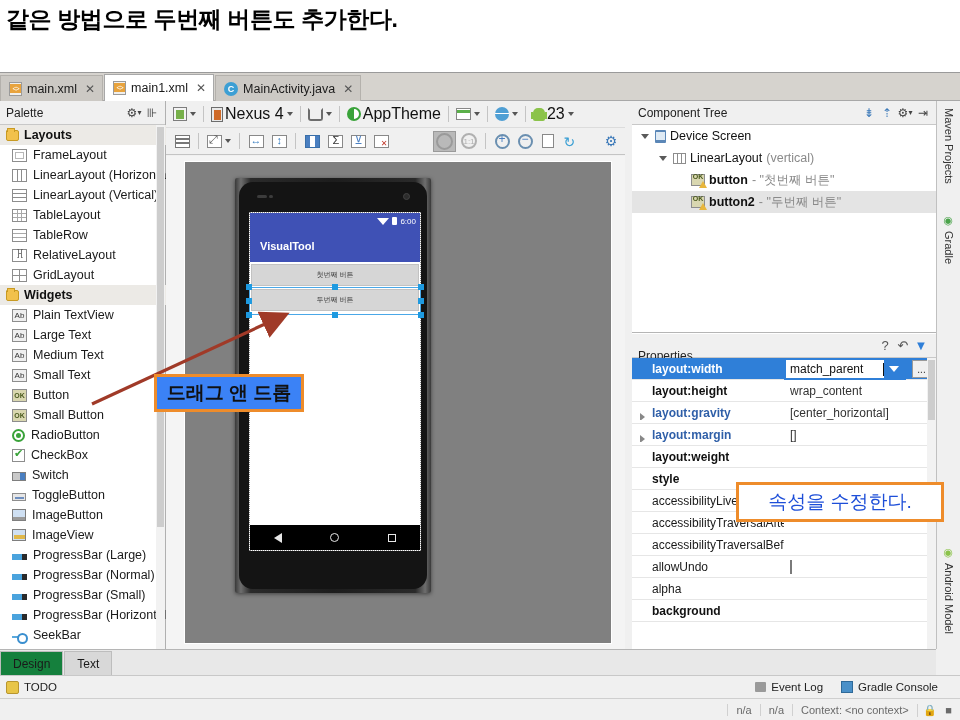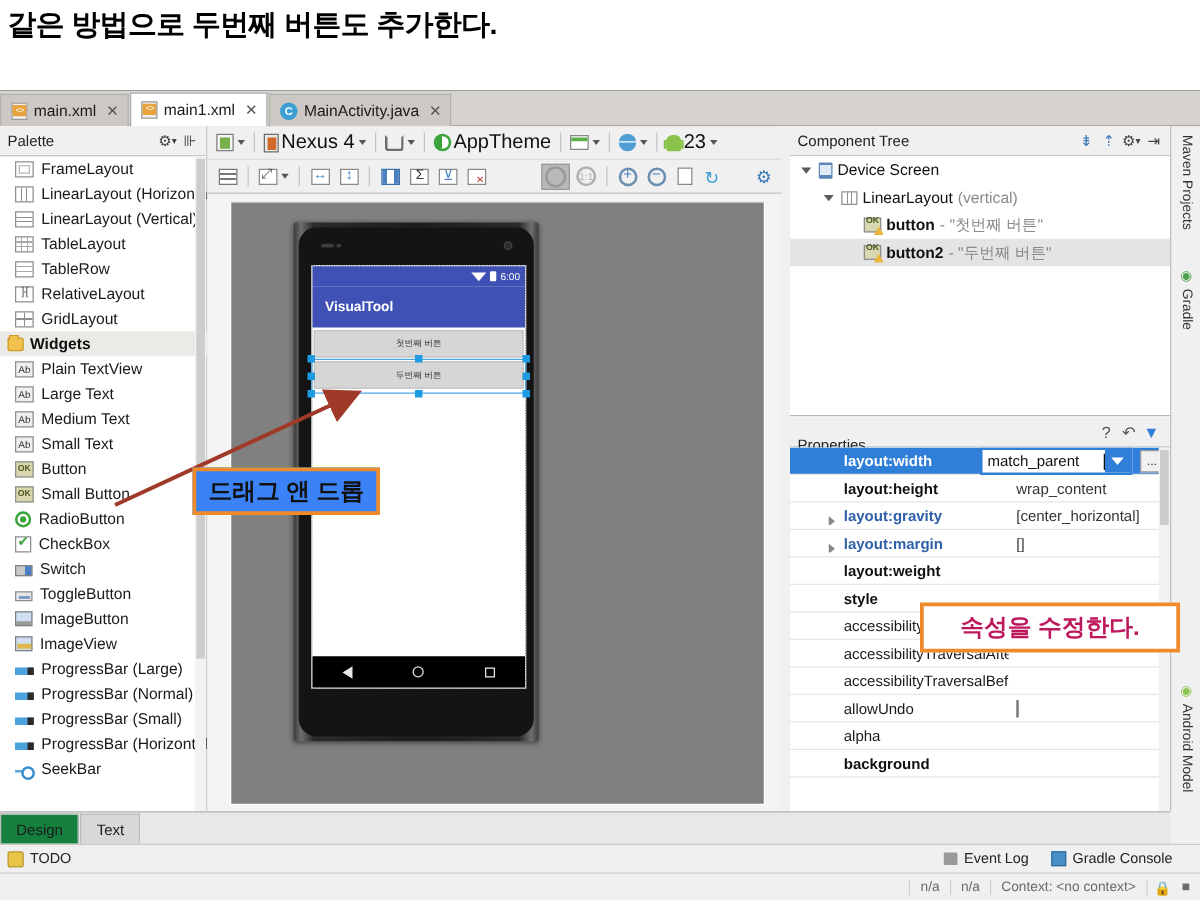--- a/index.html
+++ b/index.html
@@ -270,21 +270,21 @@
   .lbl-gray{ color:#8a8a8a; }
 
   #prop-header{
     position:absolute; top:233px; left:0; width:304px; height:24px; background:#f0f0f0;
     border-bottom:1px solid #c8c8c8; display:flex; align-items:center; padding:0 6px;
   }
   #prop-header .ttl{ font-size:12px;color:#222;flex:1;margin-top:20px;}
   #prop-body{
     position:absolute; top:257px; left:0; width:304px; height:291px; background:#fff; overflow:hidden;
   }
-  .prow{ height:22px; display:flex; align-items:center; border-bottom:1px solid #e6e6e6; font-size:12px;padding-left:23px;}
+  .prow{ height:22px; display:flex; align-items:center; border-bottom:1px solid #e6e6e6; font-size:12px;}
   .prow .pk{ width:152px; padding-left:20px; position:relative; white-space:nowrap; overflow:hidden;}
   .prow .pv{ flex:1; padding-left:6px; color:#333; white-space:nowrap; overflow:hidden;}
   .prow.sel{ background:#2f7fd8; color:#fff; }
   .prow.sel .pk{ color:#fff; font-weight:bold; }
   .prow .pk.bold{ font-weight:bold; color:#111;}
   .prow .pk.blue{ font-weight:bold; color:#2f5fa8;}
   .ptri{ position:absolute; left:8px; top:7px; width:0;height:0;
     border-top:4px solid transparent;border-bottom:4px solid transparent;border-left:5px solid #888;}
   #editor-cell{
     position:absolute; left:152px; top:0px; width:122px; height:22px;
@@ -342,21 +342,21 @@
   #ann1{
     position:absolute; left:154px; top:374px; width:150px; height:38px;
     background:#3b82f6; border:3px solid #ee8c2b;
     display:flex; align-items:center; justify-content:center;
     font-size:19px; font-weight:bold; color:#111; z-index:40;
   }
   #ann2{
     position:absolute; left:736px; top:482px; width:208px; height:40px;
     background:#ffffff; border:3px solid #ee8c2b;
     display:flex; align-items:center; justify-content:center;
-    font-size:19px; font-weight:bold; color:#be185d; z-index:40;
+    font-size:19px; font-weight:normal; color:#1d4ed8; z-index:40;
   }
   #arrow-svg{ position:absolute; left:0; top:0; width:960px;height:720px; z-index:35; pointer-events:none;}
 </style>
 </head>
 <body>
 
 <div id="slide-title">같은 방법으로 두번째 버튼도 추가한다.</div>
 
 <div id="ide">
 
@@ -380,20 +380,24 @@
 
   <div id="body">
 
     <div id="palette">
       <div id="palette-header">
         <span class="ttl">Palette</span>
         <span class="hdr-ico">⚙<span style="font-size:8px">▾</span></span>
         <span class="hdr-ico">⊪</span>
       </div>
       <div id="palette-list">
+        <div class="pgroup">
+          <span class="folder"></span>
+          <span>Layouts</span>
+        </div>
         <div class="pitem">
           <span class="pico ic-frame"></span>
           <span>FrameLayout</span>
           </div>
         <div class="pitem">
           <span class="pico ic-llh"></span>
           <span>LinearLayout (Horizontal)</span>
           </div>
         <div class="pitem">
           <span class="pico ic-llv"></span>

